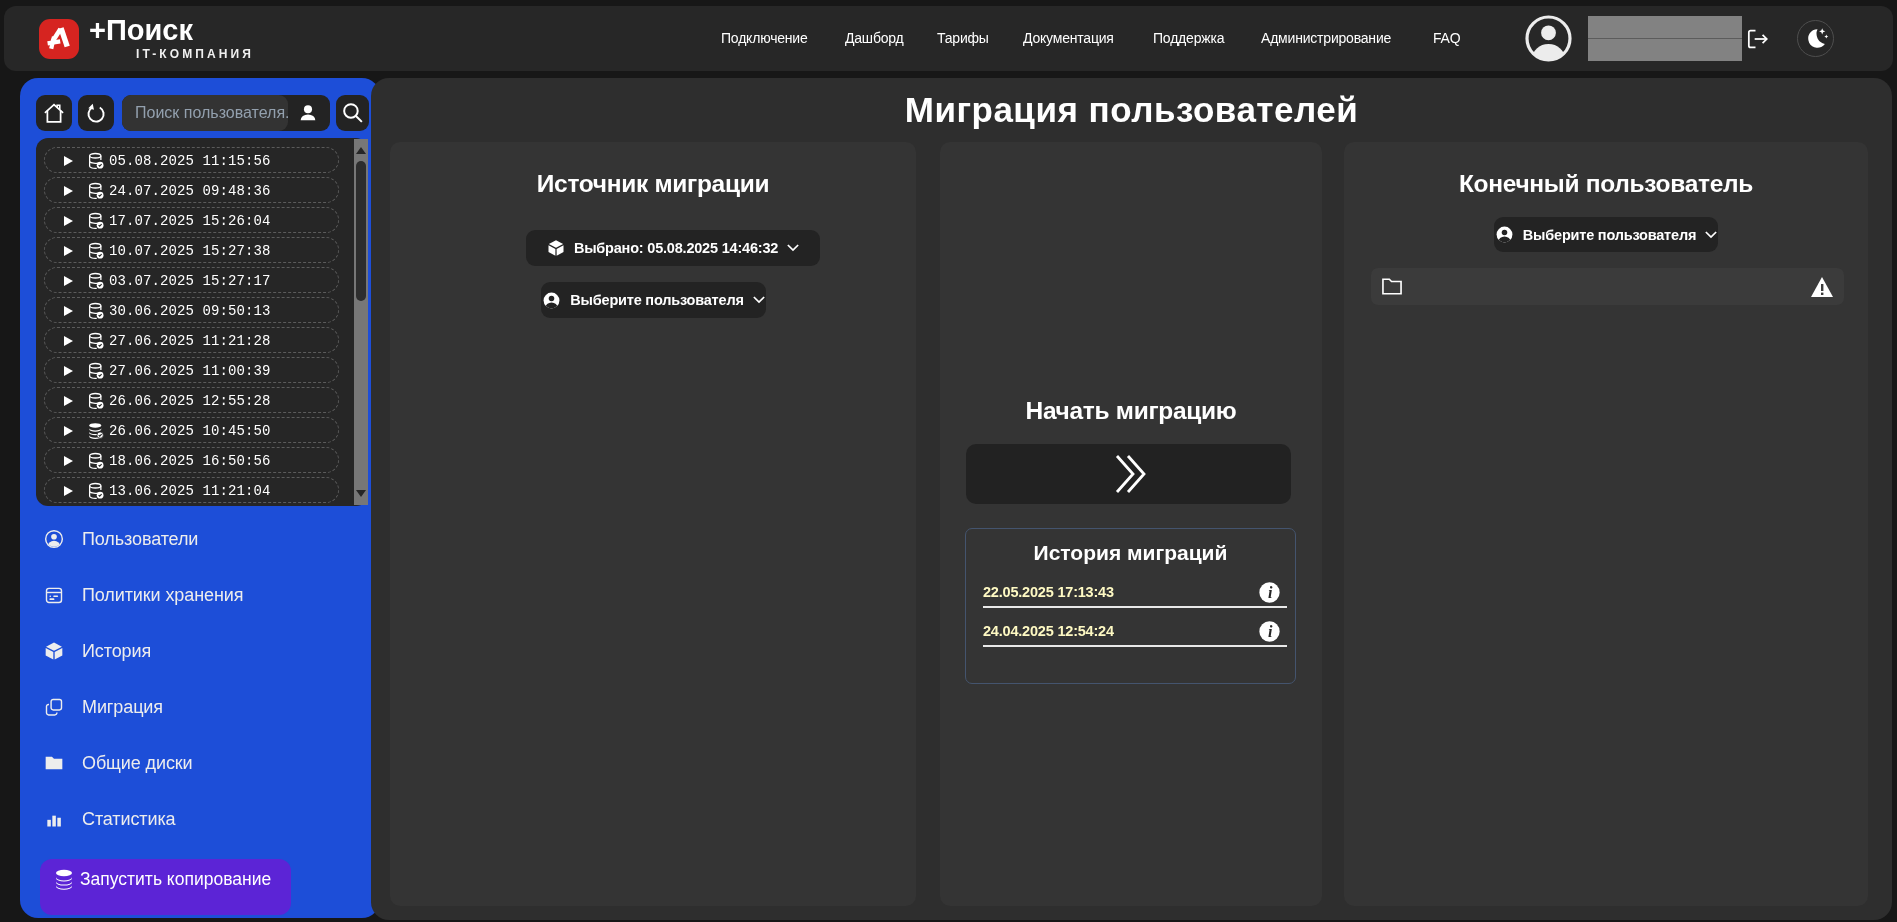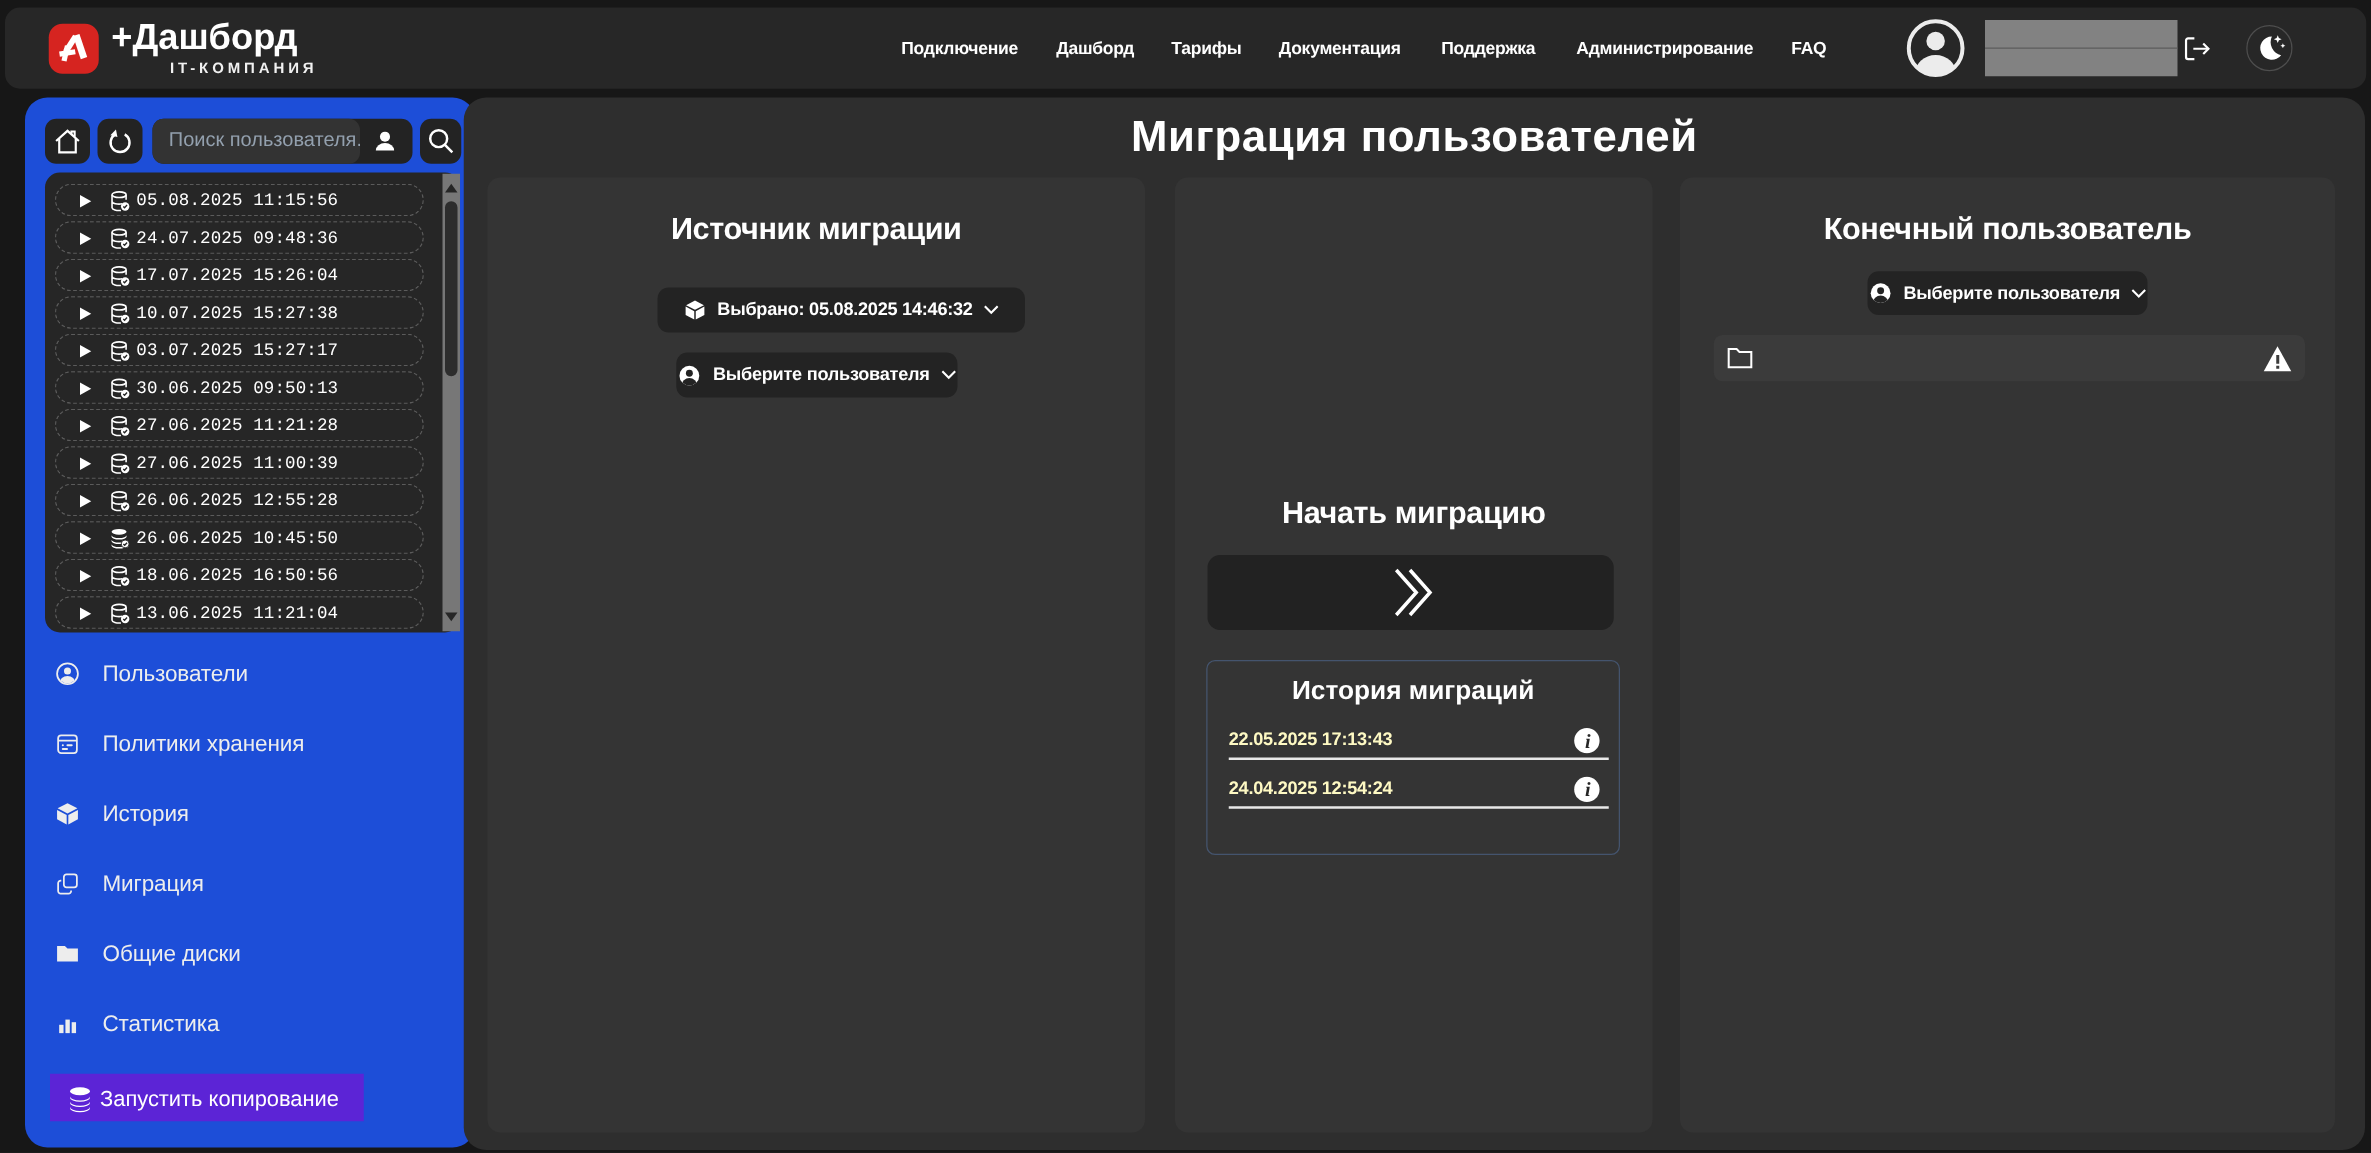--- a/index.html
+++ b/index.html
@@ -8,21 +8,21 @@
     font-family:"Liberation Sans", sans-serif; color:#fff; }
 
   
   #topbar { position:absolute; left:4px; top:6px; width:1889px; height:65px;
     background:#272727; border-radius:12px; }
   #logo-sq { position:absolute; left:35px; top:13px; width:40px; height:40px;
     border-radius:11px; background:#d62420; }
   #logo-name { position:absolute; left:85px; top:8px; font-size:29px; font-weight:bold; color:#fff; }
   #logo-sub  { position:absolute; left:97px; top:41px; font-size:12px; font-weight:bold;
     letter-spacing:3.1px; color:#f1f1f1;padding-left:35px; }
-  .nav a { position:absolute; top:24px; font-size:14px; letter-spacing:-0.2px; font-weight:bold; color:#fff;
+  .nav a { position:absolute; top:24px; font-size:14px; letter-spacing:-0.2px; font-weight:normal; color:#fff;
     text-decoration:none; white-space:nowrap; }
   #avatar { position:absolute; left:1521px; top:9px; }
   #graybox { position:absolute; left:1584px; top:10px; width:154px; height:45px; background:#828282; }
   #graybox::after { content:""; position:absolute; left:0; top:22px; width:154px; height:1px; background:#5c5c5c; }
   #logout { position:absolute; left:1743px; top:23px; }
   #moonbtn { position:absolute; left:1793px; top:14px; width:37px; height:37px; border-radius:50%;
     border:1px solid #4e4e4e; }
 
   
   #sidebar { position:absolute; left:20px; top:78px; width:360px; height:840px;
@@ -45,22 +45,22 @@
   #treescroll { position:absolute; left:318px; top:1px; width:14px; height:366px; background:#777777; }
   #treescroll .up { position:absolute; left:2px; top:8px; width:0; height:0;
     border-bottom:7px solid #262626; border-left:5px solid transparent; border-right:5px solid transparent; }
   #treescroll .dn { position:absolute; left:2px; bottom:8px; width:0; height:0;
     border-top:7px solid #262626; border-left:5px solid transparent; border-right:5px solid transparent; }
   #treescroll .th { position:absolute; left:2px; top:22px; width:10px; height:140px;
     background:#2d2d2d; border-radius:5px; }
   .mitem { position:absolute; left:0; width:100%; height:40px; }
   .mitem svg { position:absolute; left:24px; top:10px; width:20px; height:20px; }
   .mitem span { position:absolute; left:62px; top:10px; font-size:18px; color:#ededed; letter-spacing:-0.1px; }
-  #runbtn { position:absolute; left:20px; top:781px; width:251px; height:38px;
-    background:#5c24d6; border-radius:0; }
+  #runbtn { position:absolute; left:20px; top:781px; width:251px; height:56px;
+    background:#5c24d6; border-radius:12px; }
   #runbtn svg { position:absolute; left:12px; top:9px; }
   #runbtn span { position:absolute; left:40px; top:10px; font-size:17.5px; color:#fff; }
 
   
   #main { position:absolute; left:371px; top:78px; width:1521px; height:842px;
     background:#2e2e2e; border-radius:18px; }
   #title { position:absolute; left:0; top:12px; width:100%; text-align:center;
     font-size:35px; font-weight:bold; color:#fff; letter-spacing:0.5px; }
   .panel { position:absolute; top:64px; height:764px; background:#343434; border-radius:10px; }
   #p-left { left:19px; width:526px; }
@@ -93,21 +93,21 @@
   <div id="logo-sq">
     <svg width="40" height="40" viewBox="0 0 40 40">
       <g stroke="#fff" fill="none">
         <path d="M22 9 L28.2 27.5" stroke-width="5.4"></path>
         <path d="M21.5 10 L13.5 22.5" stroke-width="4.6"></path>
         <path d="M8.6 24.3 L21.2 22.4" stroke-width="4.2"></path>
         <path d="M15 17.6 L12.2 29.8" stroke-width="4.2"></path>
       </g>
     </svg>
   </div>
-  <div id="logo-name">+Дашборд</div>
+  <div id="logo-name">+Поиск</div>
   <div id="logo-sub">IT-КОМПАНИЯ</div>
   <div class="nav">
     <a style="left:717px">Подключение</a>
     <a style="left:841px">Дашборд</a>
     <a style="left:933px">Тарифы</a>
     <a style="left:1019px">Документация</a>
     <a style="left:1149px">Поддержка</a>
     <a style="left:1257px">Администрирование</a>
     <a style="left:1429px">FAQ</a>
   </div>

